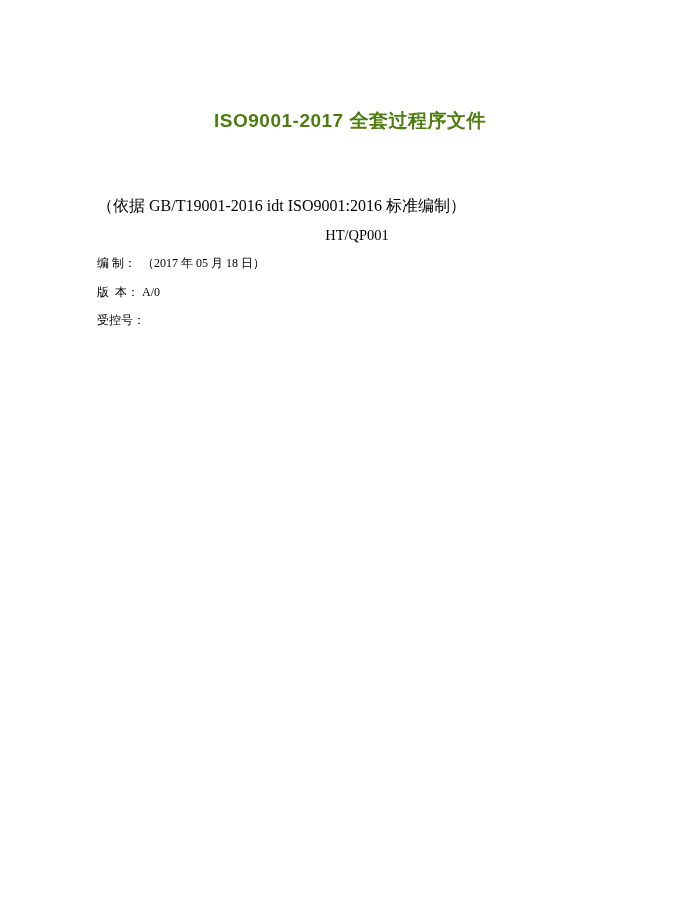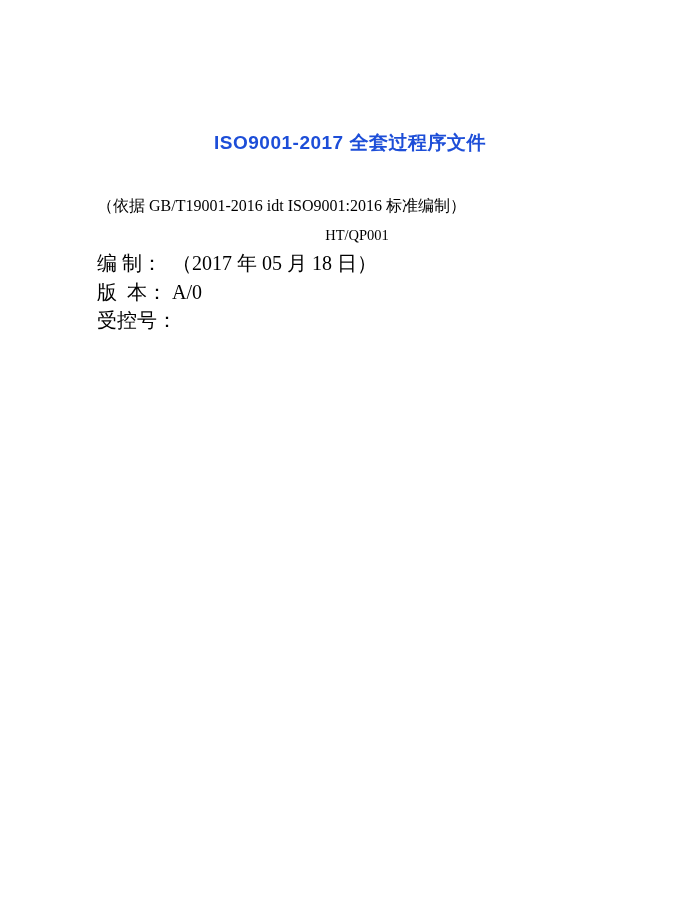--- a/index.html
+++ b/index.html
@@ -25,31 +25,30 @@
   .doc-title {
     position: absolute;
     top: 108px;
     left: 0;
     width: 700px;
     text-align: center;
     font-family: "Liberation Sans", "DejaVu Sans", sans-serif;
     font-weight: bold;
     font-size: 19px;
     letter-spacing: 0.5px;
-    color: #1d4ed8;
-    margin-top: 22px;
+    color: #4d7c0f;
   }
   .body-block {
     position: absolute;
     top: 192px;
     left: 97px;
     width: 520px;
   }
   .line {
-    font-size: 20px;
+    font-size: 12px;
     line-height: 28.5px;
     color: #000000;
     white-space: pre;
   }
   .line-note {
     font-size: 16px;
   }
   .line-code {
     font-size: 14.5px;
     text-align: center;

